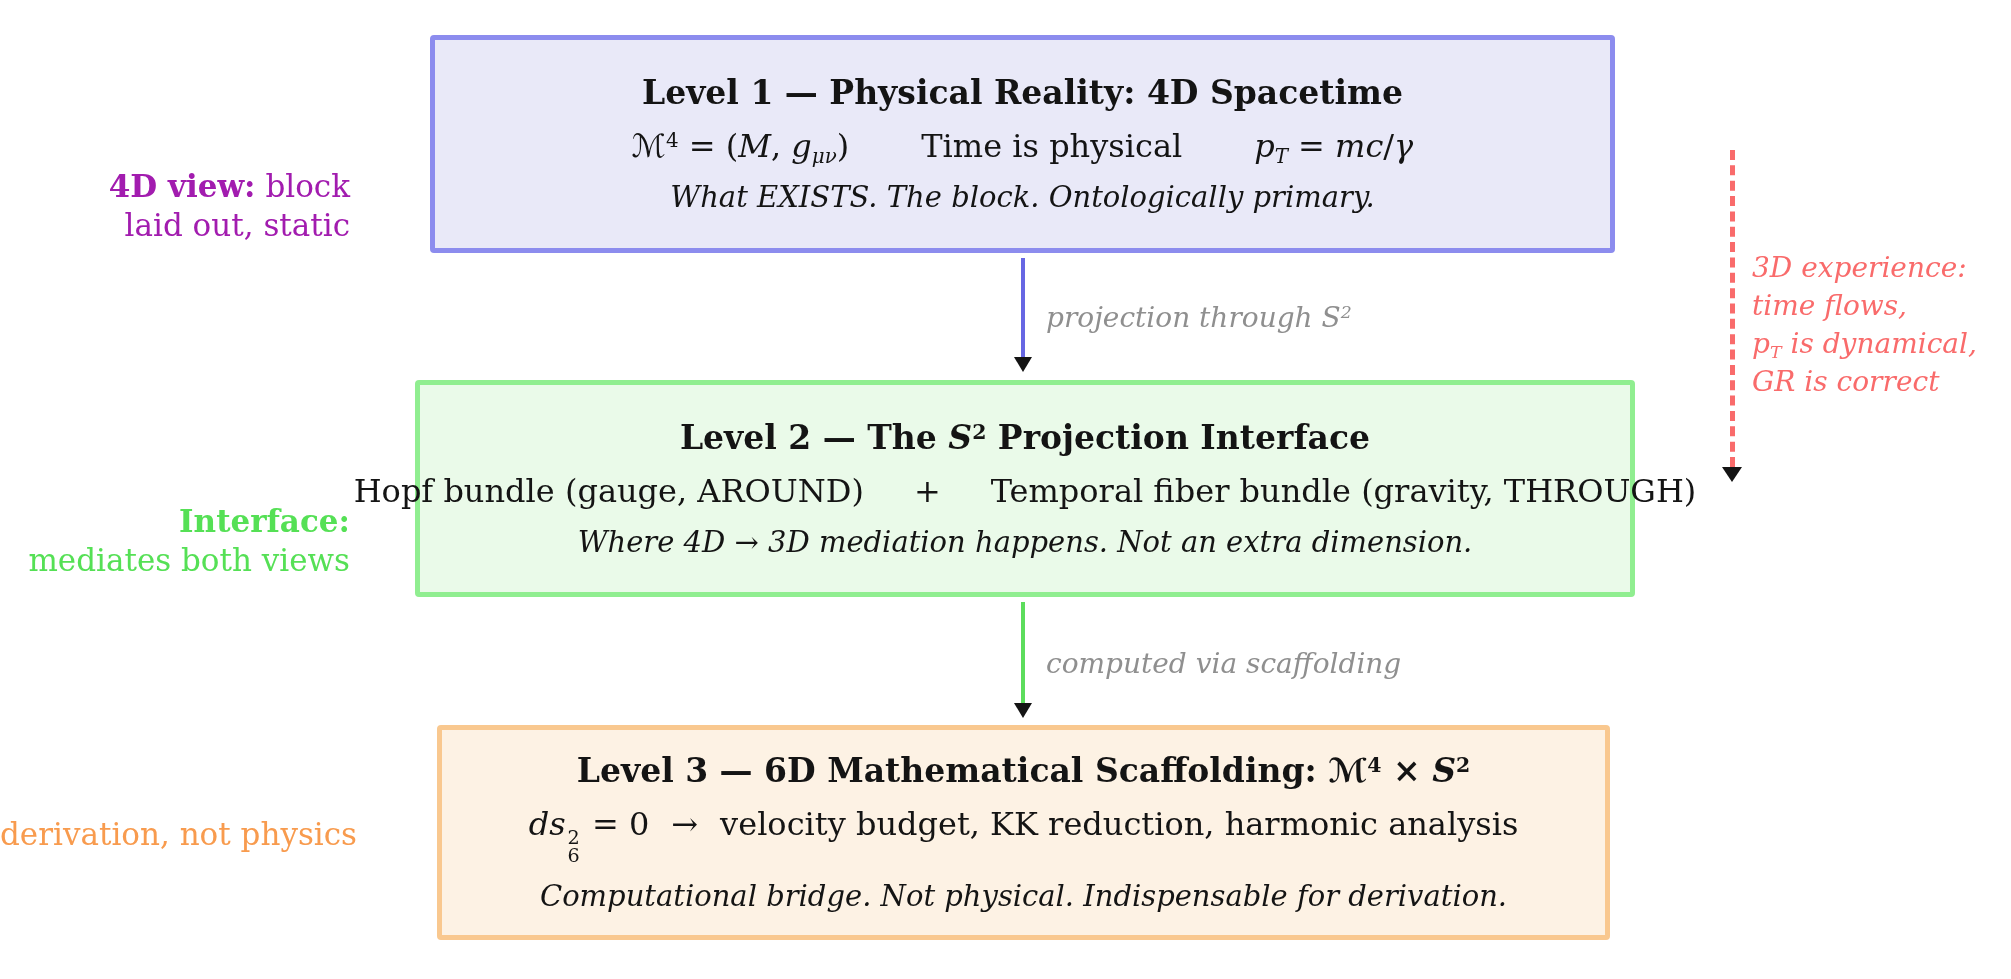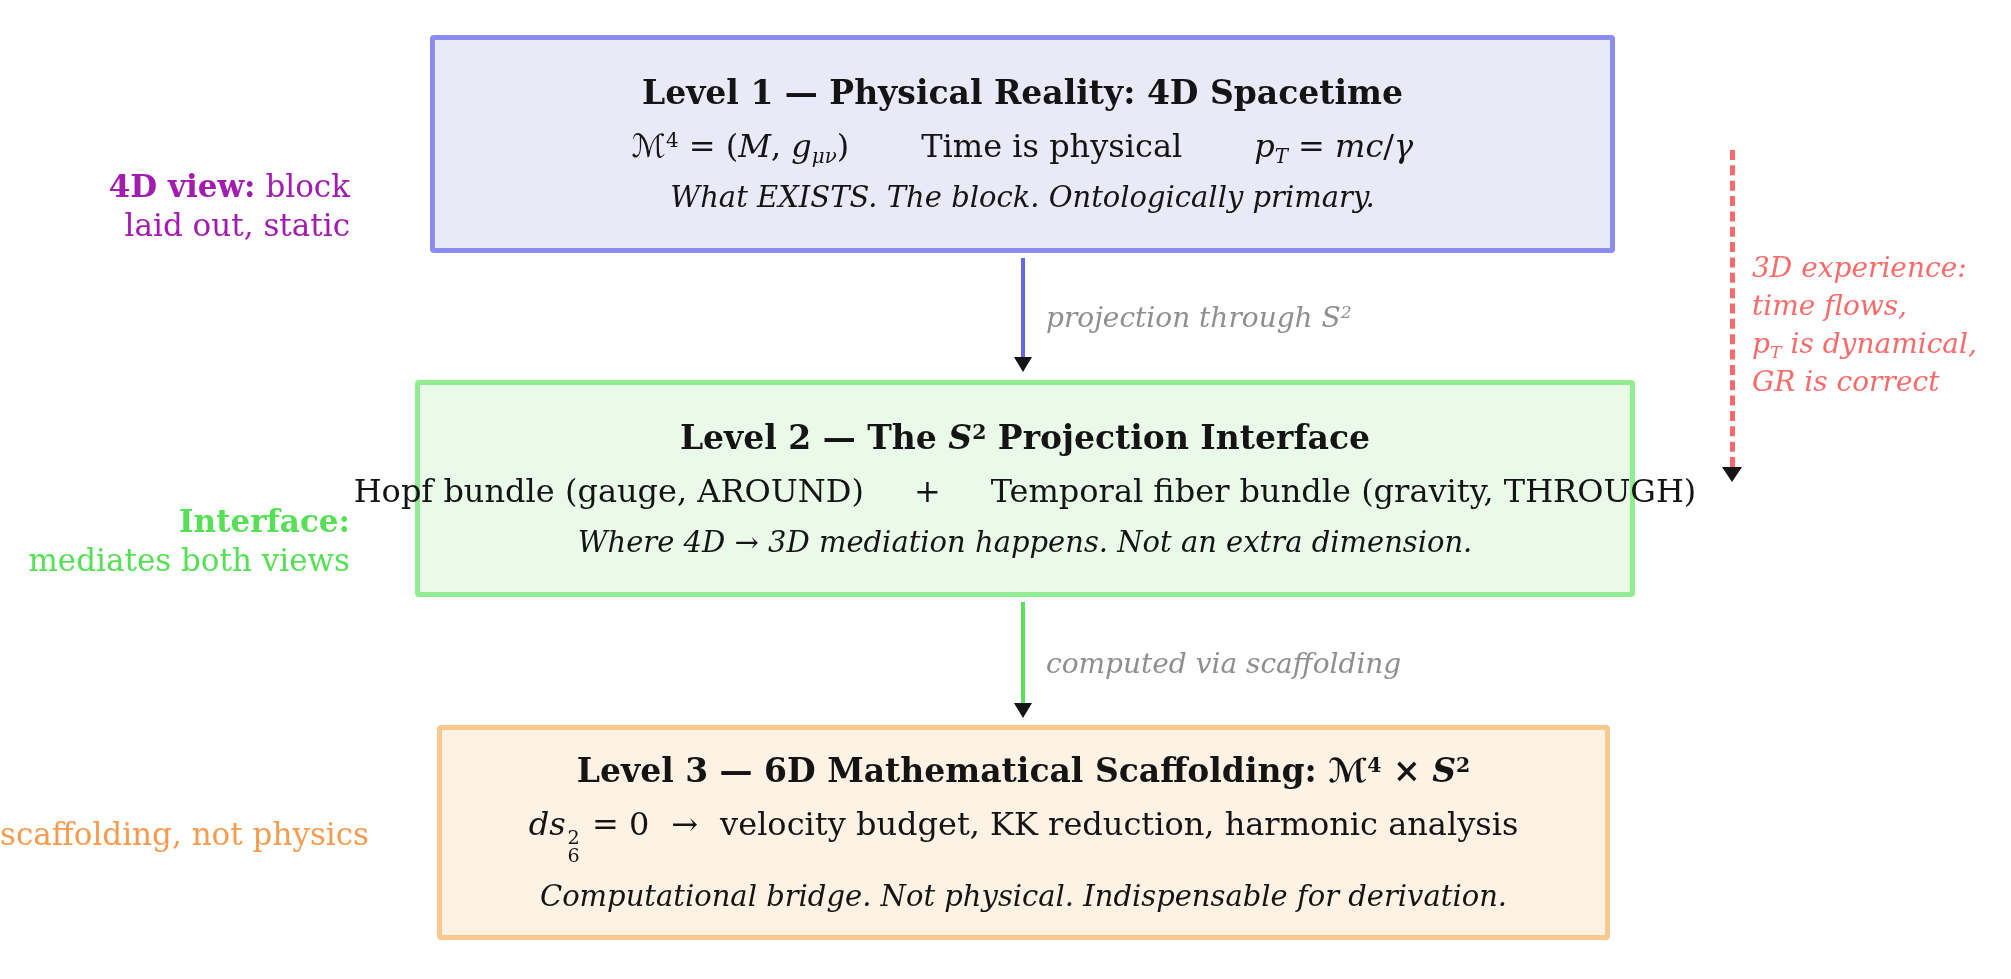--- a/index.html
+++ b/index.html
@@ -47,21 +47,21 @@
 
   <div class="side-label c-blue" style="top:129px;">
     <div><span class="bd">4D view:</span><span> block</span></div>
     <div>laid out, static</div>
   </div>
   <div class="side-label c-green" style="top:474px;margin-top:28px;">
     <div><span class="bd">Interface:</span><span></span></div>
     <div>mediates both views</div>
   </div>
   <div class="side-label c-orange" style="top:815px;">
-    <div>scaffolding, not physics</div>
+    <div>derivation, not physics</div>
   </div>
 
   <div class="box box-l1">
     <div class="title">Level 1 — Physical Reality: 4D Spacetime</div>
     <div class="bodyline gap-wide">
       <span><span>ℳ</span><span class="sp">4</span><span> = (</span><span class="it">M</span><span>, </span><span class="it">g</span><span class="it sb">μν</span><span>)</span></span>
       <span><span>Time is physical</span></span>
       <span><span class="it">p</span><span class="it sb">T</span><span> = </span><span class="it">mc</span><span>/</span><span class="it">γ</span></span>
     </div>
     <div class="note">What EXISTS. The block. Ontologically primary.</div>

